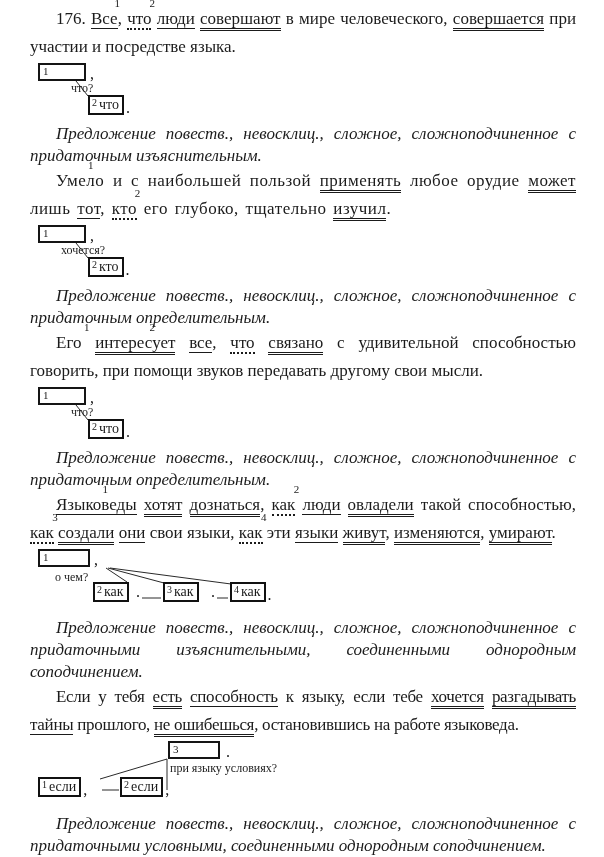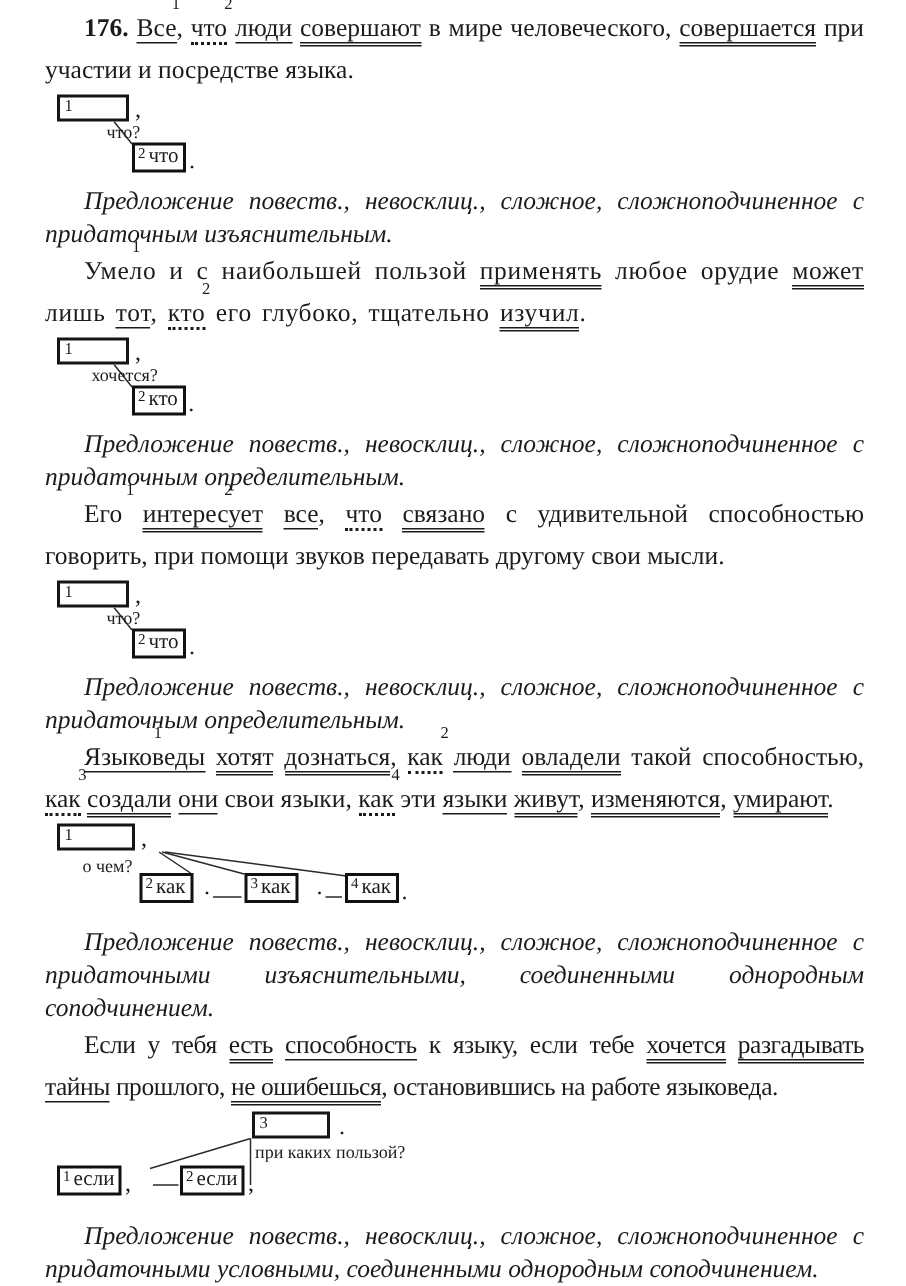--- a/index.html
+++ b/index.html
@@ -3,21 +3,21 @@
 <meta charset="utf-8">
 <style>
   html,body{margin:0;padding:0;background:#ffffff;}
   body{width:604px;min-height:857px;font-family:"Liberation Serif","DejaVu Serif",serif;color:#1b1b1b;}
   .page{padding:5px 28px 0 30px;}
   .sent{margin:0;text-align:justify;text-indent:26px;font-size:17px;line-height:28px;}
   .sent.wide{letter-spacing:0.5px;word-spacing:2px;}
   .sent.tight{letter-spacing:-0.3px;}
   .analysis{margin:0;text-align:justify;text-indent:26px;font-size:17px;line-height:22px;font-style:italic;}
   .tok{position:relative;}
-  .tok.b{font-weight:bold;}
+  .tok.b{font-weight:normal;}
   .u-s{border-bottom:1.5px solid currentColor;padding-bottom:0px;}
   .u-d{border-bottom:3px double currentColor;}
   .u-dot{border-bottom:2px dotted currentColor;}
   .sup{position:absolute;top:-11px;font-size:11px;line-height:10px;transform:translateX(-50%);font-style:normal;font-weight:normal;letter-spacing:0;}
   .diagram{position:relative;margin:0;}
   .dg-simple{height:62px;}
   .dg-fan{height:70px;}
   .dg-cond{height:74px;}
   .dlines{position:absolute;left:0;top:0;width:546px;height:100%;}
   .dlines line{stroke:#2a2a2a;stroke-width:1;}
@@ -148,21 +148,21 @@
   <div class="diagram dg-cond">
     <svg class="dlines" viewBox="0 0 546 74" preserveAspectRatio="none">
       <line x1="70" y1="40" x2="137" y2="20"></line>
       <line x1="137" y1="20" x2="137" y2="51"></line>
       <line x1="72" y1="51" x2="89" y2="51"></line>
     </svg>
     <div class="dbox main-box" style="left:138px;top:2px;width:52px;">
       <span class="bnum">3</span>
     </div>
     <span class="dpunct" style="left:196px;top:6px;">.</span>
-    <span class="dtext" style="left:140px;top:23px;">при каких пользой?</span>
+    <span class="dtext" style="left:140px;top:23px;">при языку условиях?</span>
     <div class="subwrap" style="left:8px;top:38px;">
       <span class="sub-box">
         <span class="bnum">1</span>
         <span class="bword">если</span>
       </span>
       <span class="endp">,</span>
     </div>
     <div class="subwrap" style="left:90px;top:38px;">
       <span class="sub-box">
         <span class="bnum">2</span>

